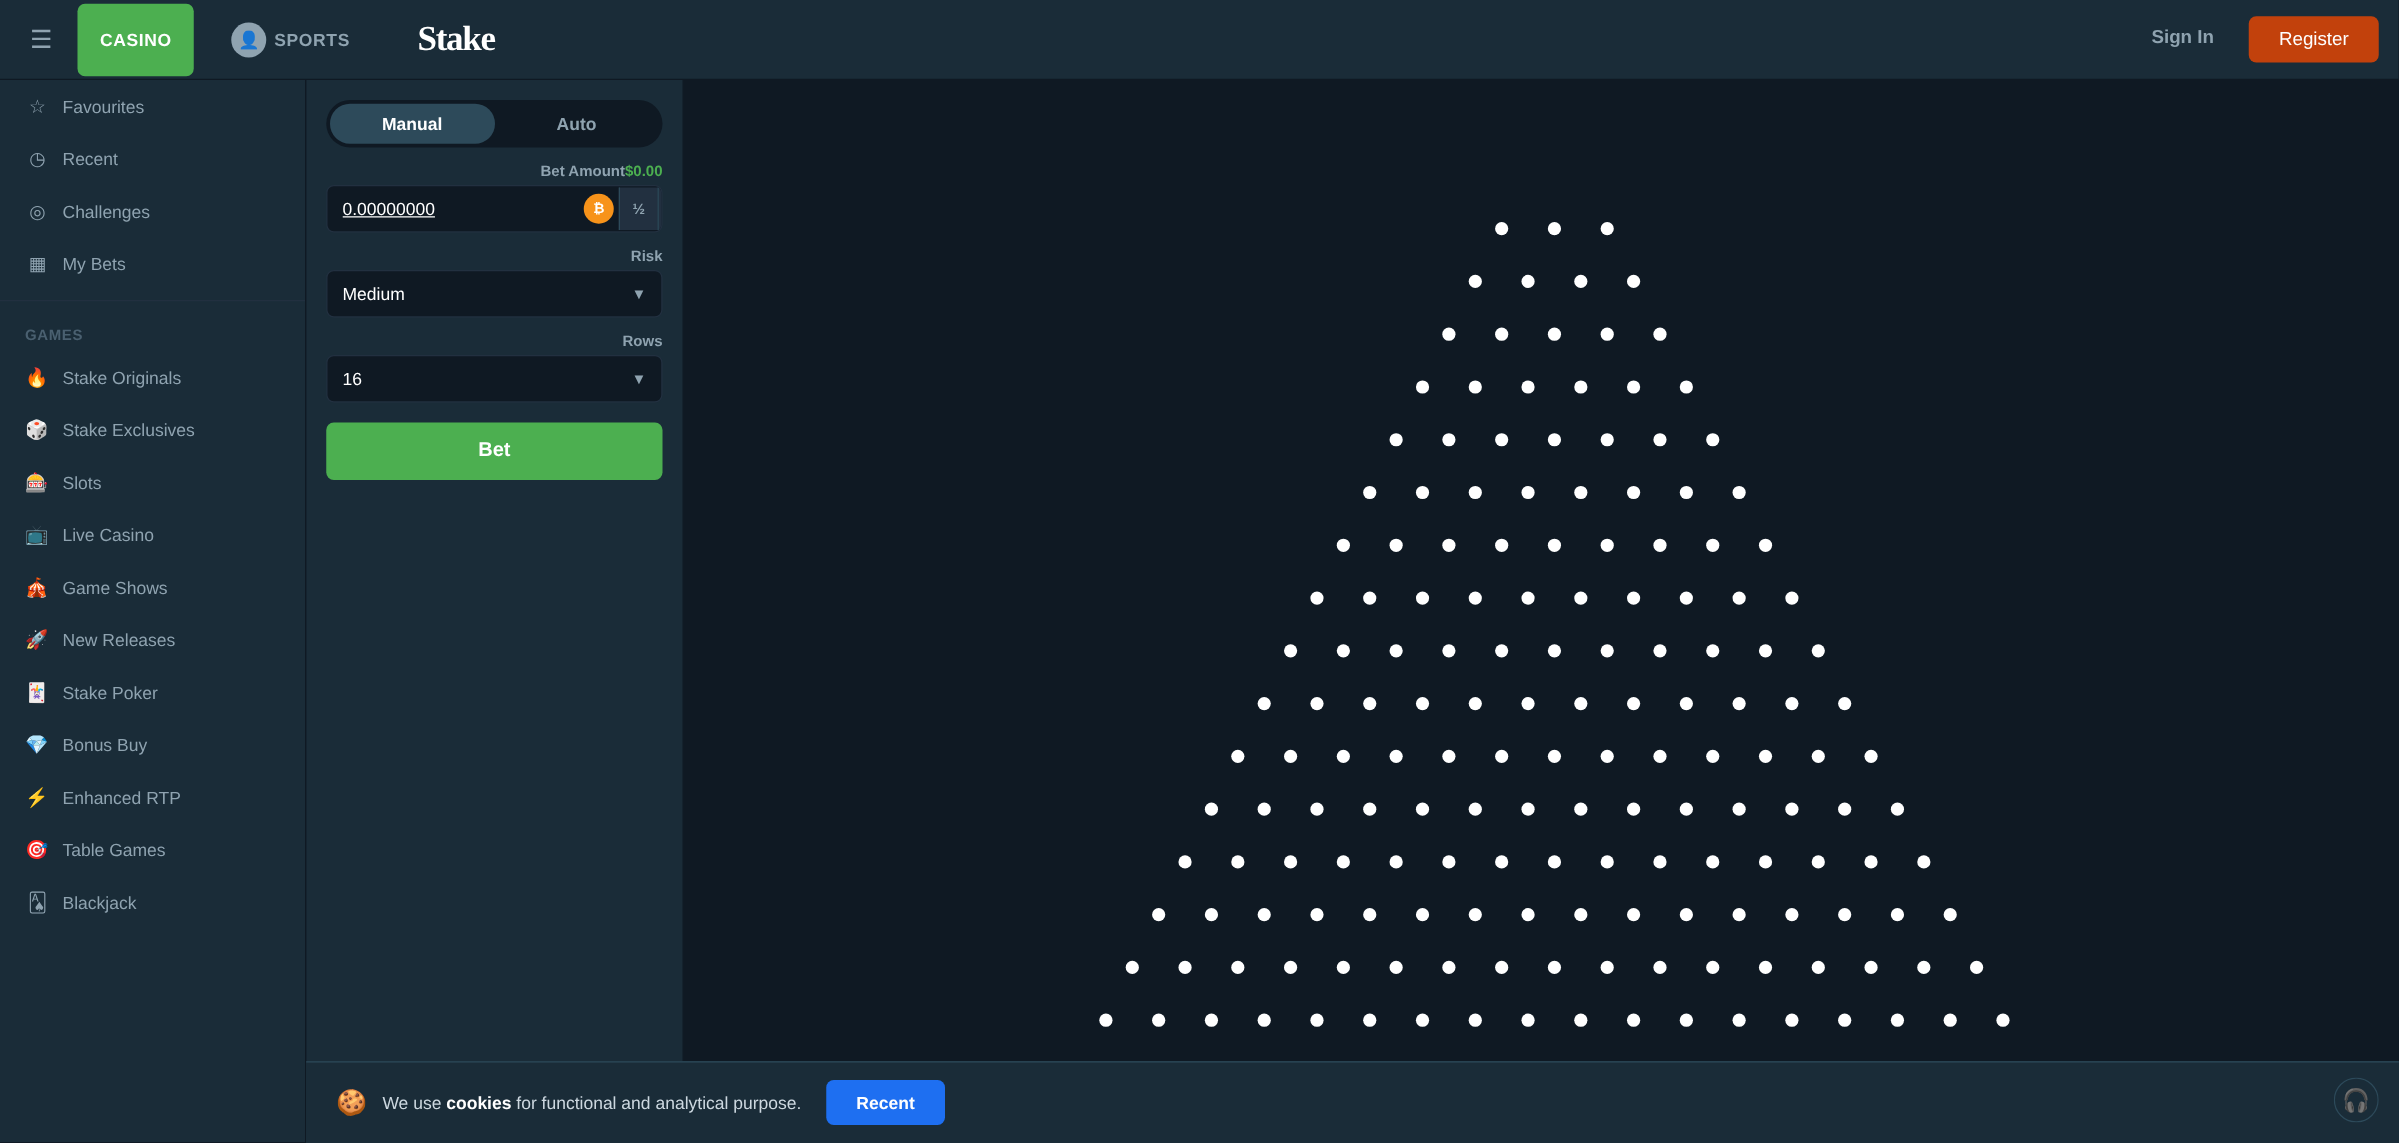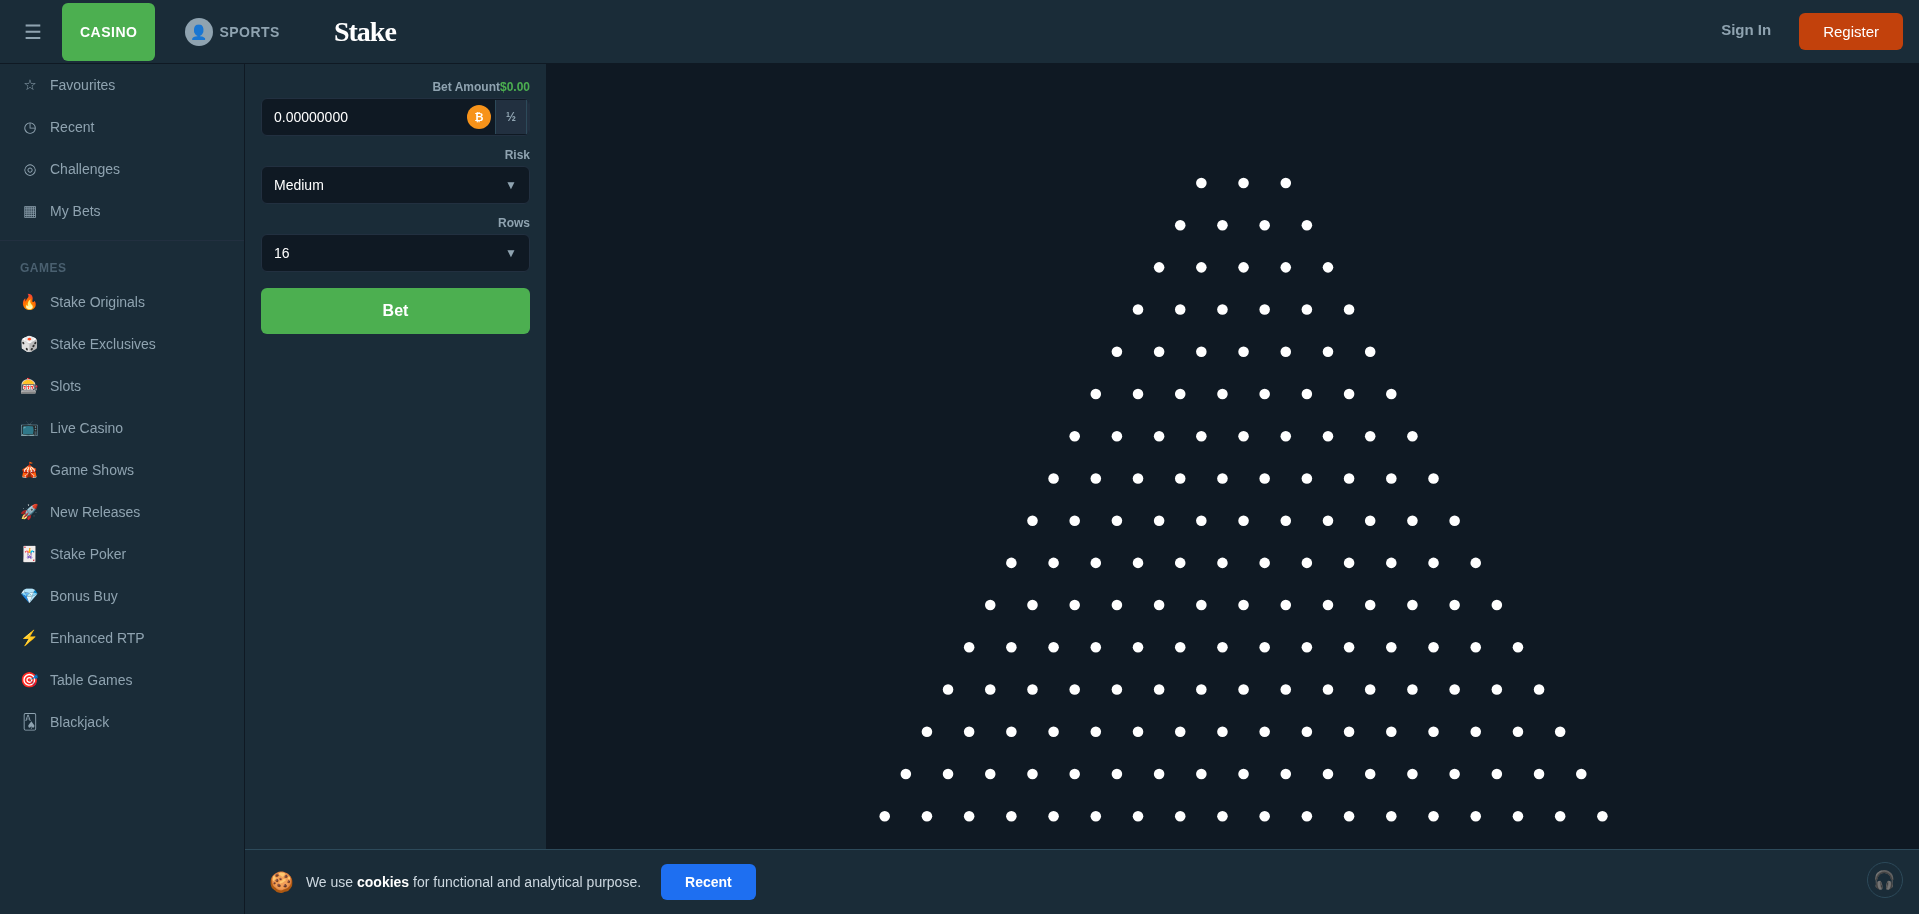--- a/index.html
+++ b/index.html
@@ -86,21 +86,21 @@
       justify-content: flex-end; margin-bottom: 4px;
     }
     .field-value-right { color: #4caf50; }
 
     .bet-input-row {
       display: flex; align-items: center; background: #0f1923; border-radius: 6px;
       border: 1px solid #223040; overflow: hidden;
     }
     .bet-input {
       flex: 1; background: transparent; border: none; color: #fff; font-size: 14px;
-      padding: 10px 12px; outline: none;
+      padding: 10px 12px; outline: none; text-decoration: underline;
     }
     .btc-icon {
       width: 24px; height: 24px; background: #f7931a; border-radius: 50%;
       display: flex; align-items: center; justify-content: center; font-size: 11px;
       font-weight: 700; color: #fff; margin-right: 4px; flex-shrink: 0;
     }
     .half-btn, .double-btn {
       background: #223040; border: none; color: #8fa3b0; padding: 10px 10px;
       cursor: pointer; font-size: 12px; font-weight: 600;
     }
@@ -255,20 +255,24 @@
     <div class="sidebar-item">
       <span class="icon">🂡</span>
       <span>Blackjack</span>
     </div>
   </div>
 
   <div class="game-area">
 
     <div class="bet-panel">
 
+      <div class="mode-toggle">
+        <button class="mode-btn active">Manual</button>
+        <button class="mode-btn">Auto</button>
+      </div>
 
       <div>
         <div class="field-label">
           <span>Bet Amount</span>
           <span class="field-value-right">$0.00</span>
         </div>
         <div class="bet-input-row">
           <input class="bet-input" type="text" value="0.00000000" style="">
           <div class="btc-icon">₿</div>
           <button class="half-btn">½</button>

